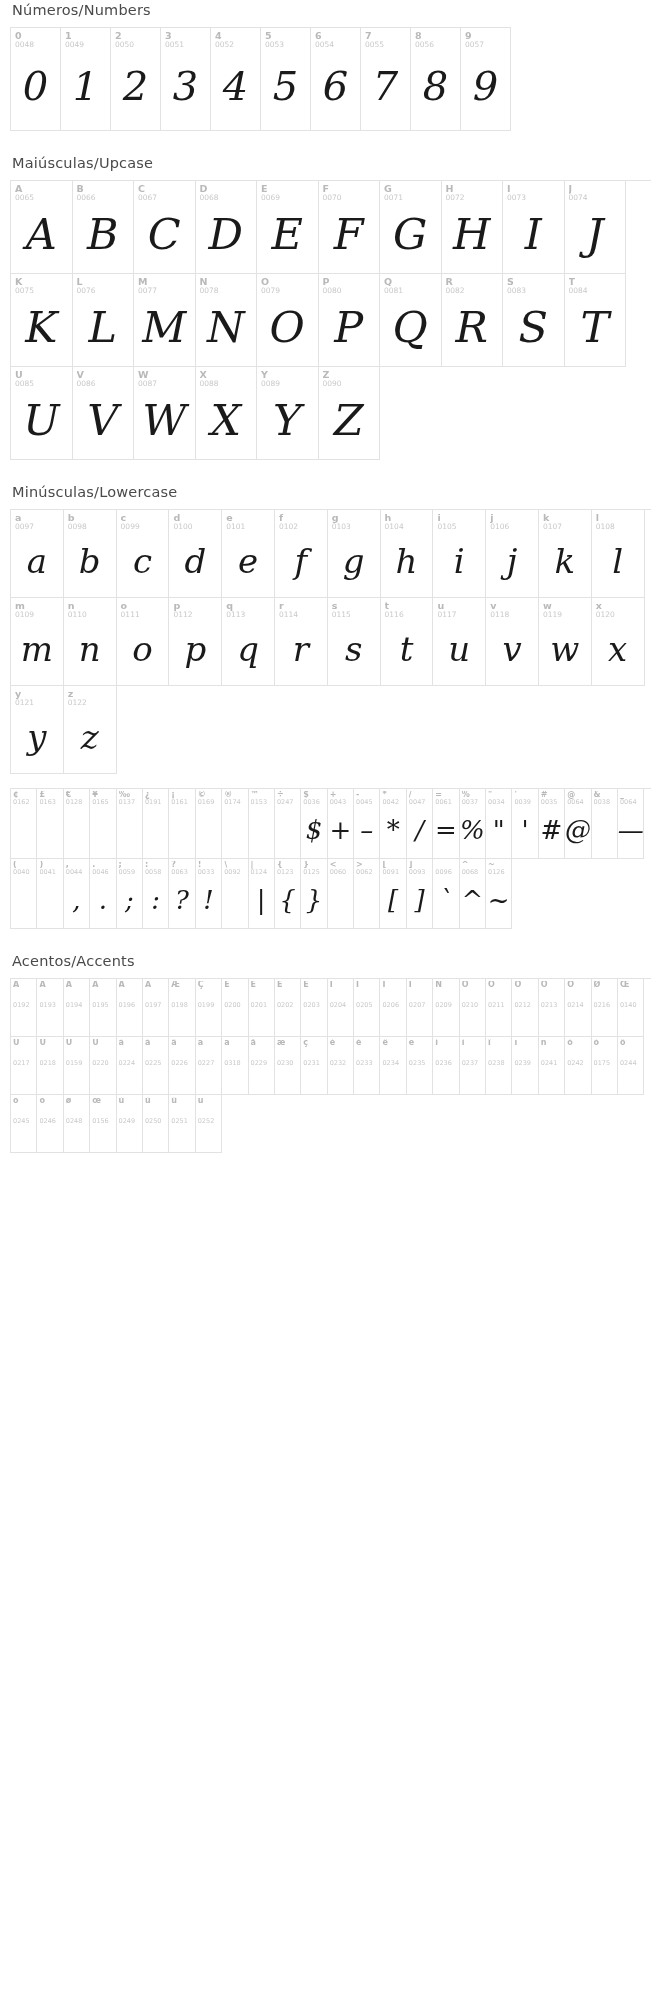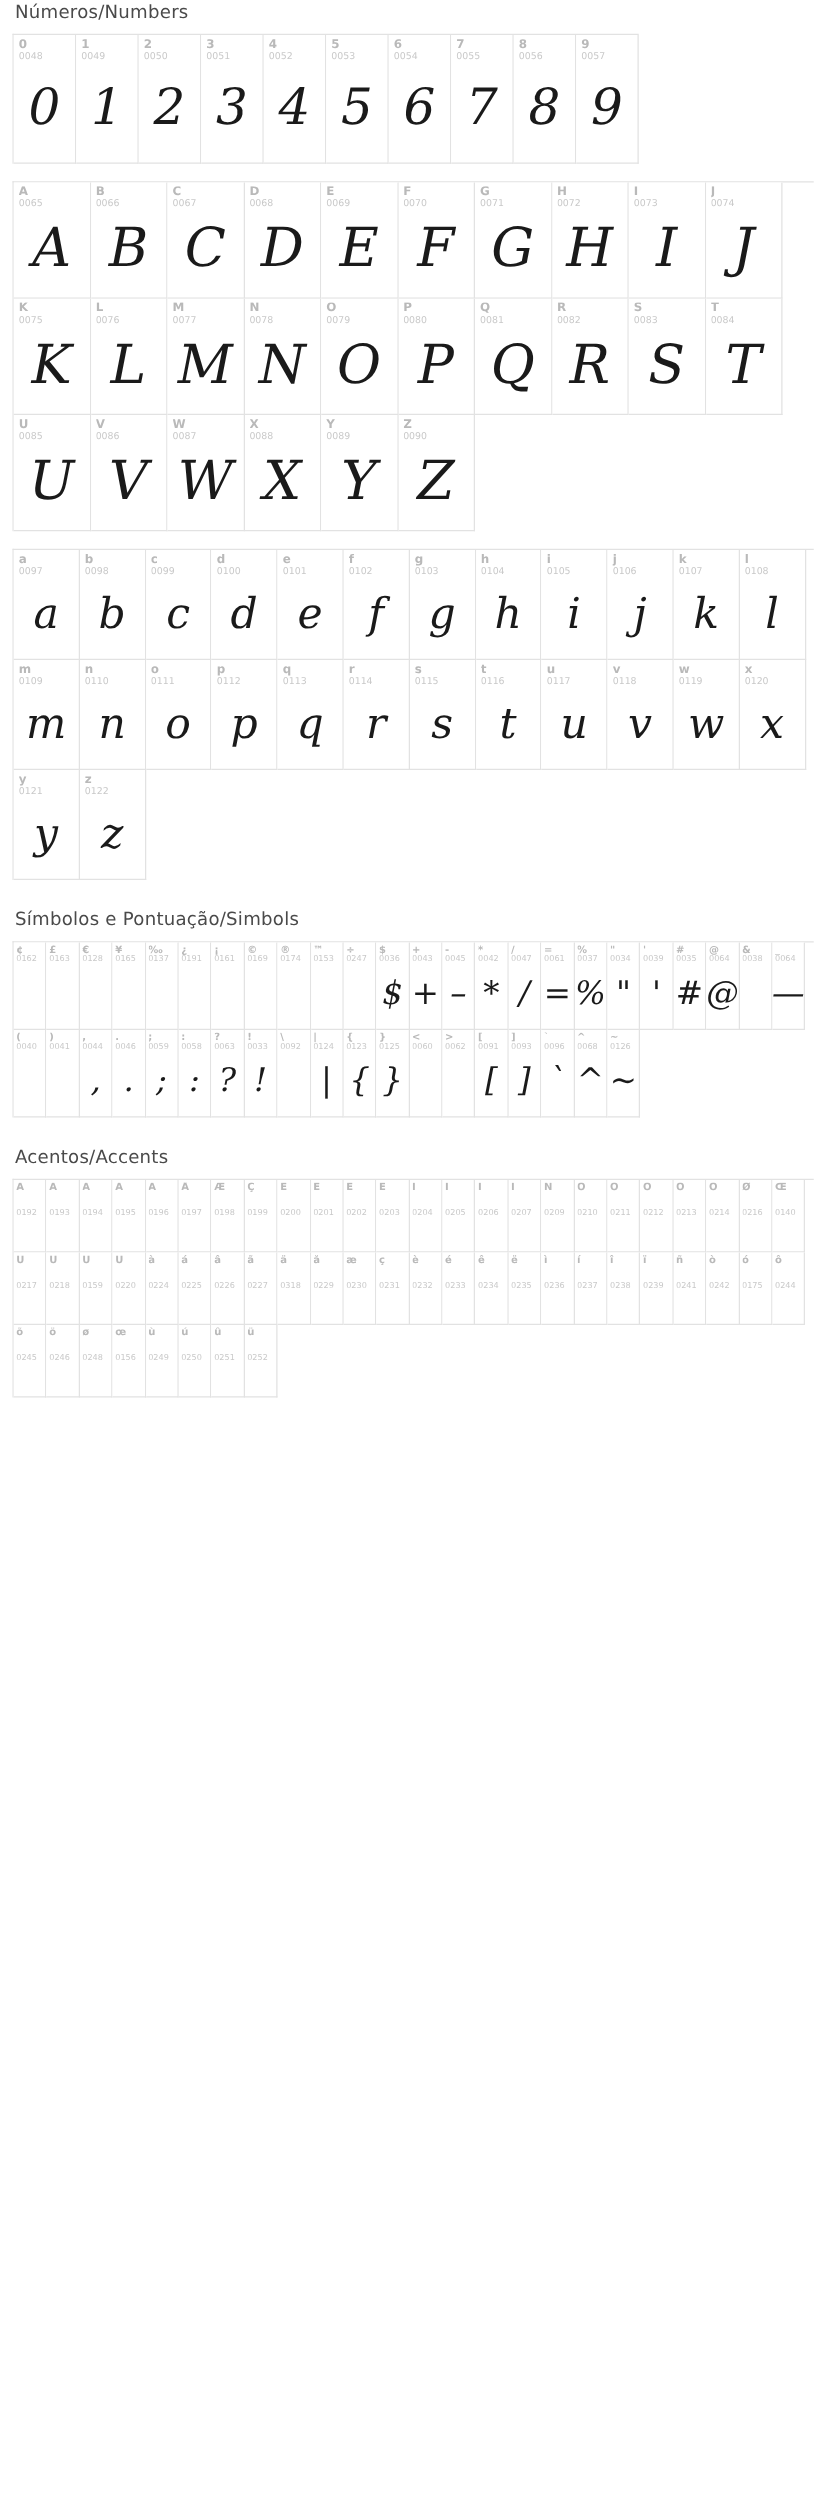--- a/index.html
+++ b/index.html
@@ -172,20 +172,21 @@
         </div>
         <div class="cell">
           <div class="meta">
             <span class="lbl">9</span>
             <span class="code">0057</span>
           </div>
           <div class="glyph">9</div>
         </div>
       </div>
       <div class="spacer-md"></div>
+      <div class="section-title">Maiúsculas/Upcase</div>
       <div class="grid g-upper">
         <div class="cell">
           <div class="meta">
             <span class="lbl">A</span>
             <span class="code">0065</span>
           </div>
           <div class="glyph">A</div>
         </div>
         <div class="cell">
           <div class="meta">
@@ -357,20 +358,21 @@
         </div>
         <div class="cell">
           <div class="meta">
             <span class="lbl">Z</span>
             <span class="code">0090</span>
           </div>
           <div class="glyph">Z</div>
         </div>
       </div>
       <div class="spacer-md"></div>
+      <div class="section-title">Minúsculas/Lowercase</div>
       <div class="grid g-lower">
         <div class="cell">
           <div class="meta">
             <span class="lbl">a</span>
             <span class="code">0097</span>
           </div>
           <div class="glyph">a</div>
         </div>
         <div class="cell">
           <div class="meta">
@@ -542,21 +544,20 @@
         </div>
         <div class="cell">
           <div class="meta">
             <span class="lbl">z</span>
             <span class="code">0122</span>
           </div>
           <div class="glyph">z</div>
         </div>
       </div>
       <div class="spacer-md"></div>
-      <div class="section-title">Símbolos e Pontuação/Simbols</div>
       <div class="grid g-sym">
         <div class="cell">
           <div class="meta">
             <span class="lbl">¢</span>
             <span class="code">0162</span>
           </div>
           <div class="glyph"></div>
         </div>
         <div class="cell">
           <div class="meta">

